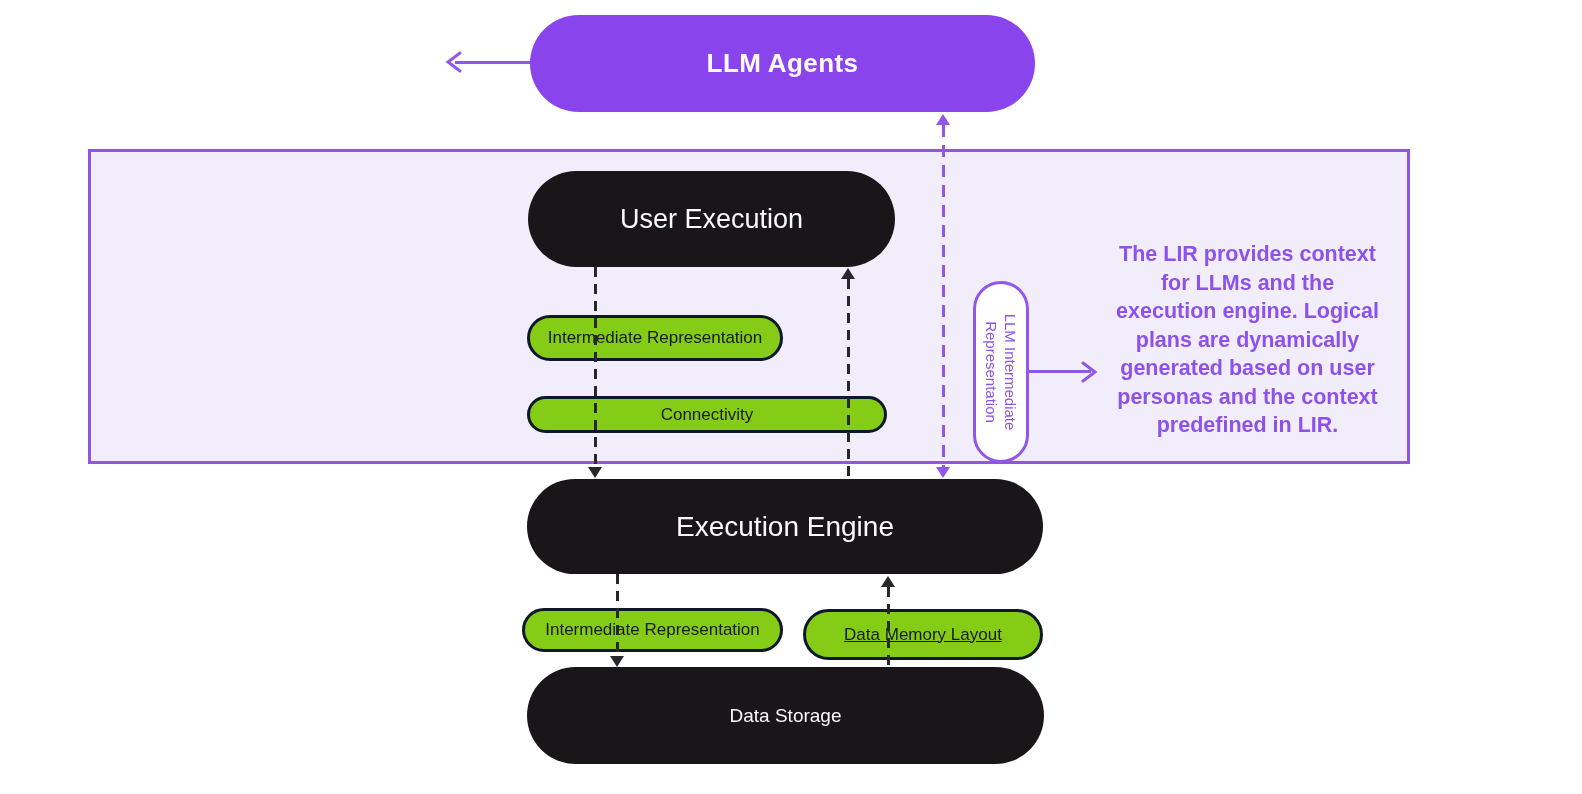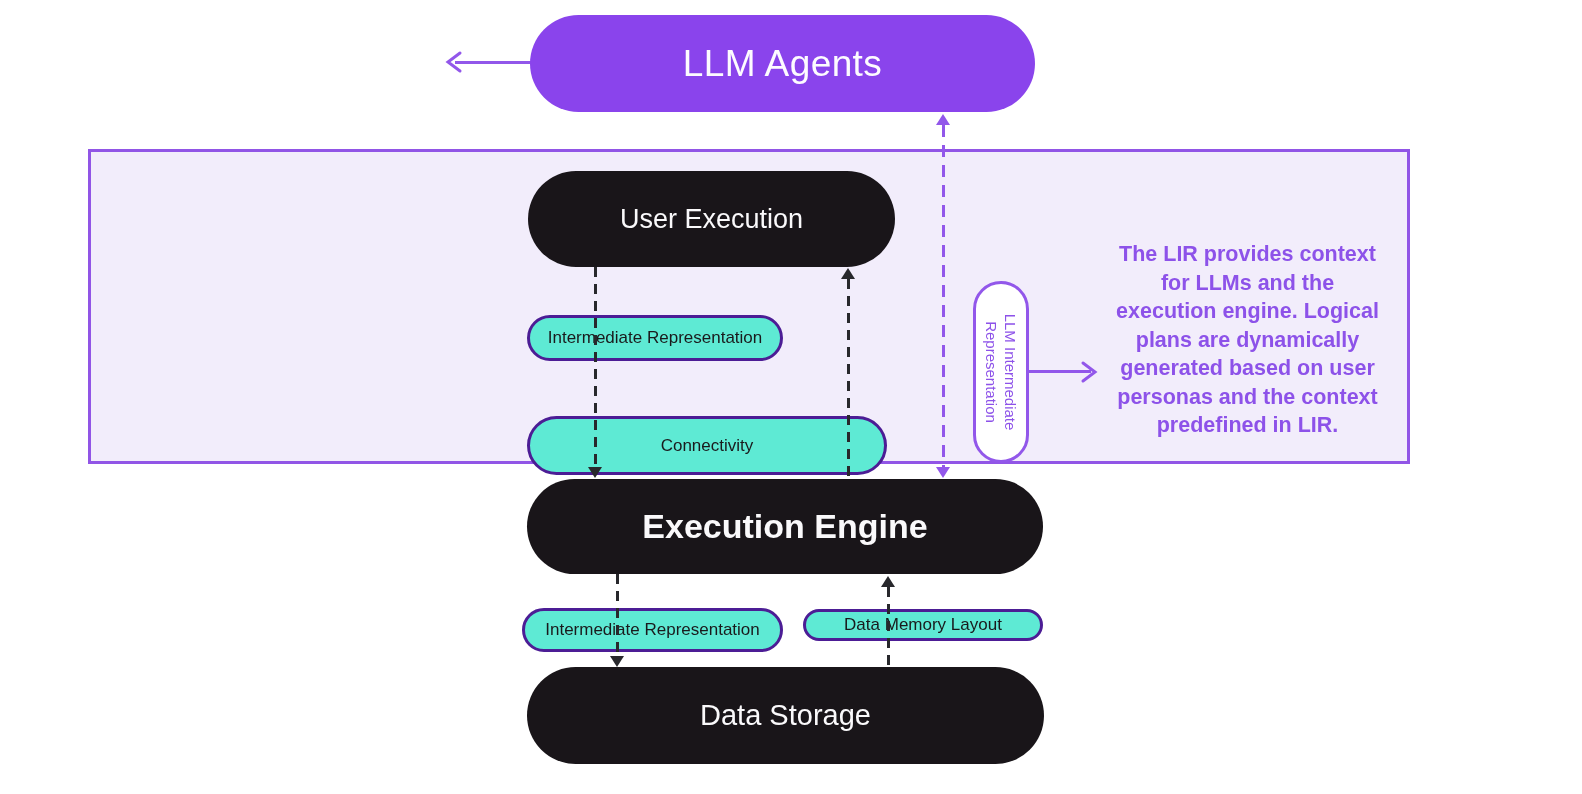--- a/index.html
+++ b/index.html
@@ -9,21 +9,21 @@
     font-family:"Liberation Sans", sans-serif;
   }
   .abs{position:absolute;}
   
   .pill{
     display:flex;align-items:center;justify-content:center;
     border-radius:60px;box-sizing:border-box;text-align:center;
   }
   .pill-purple{background:#8a44ec;color:#fdfbff;}
   .pill-black{background:#191519;color:#faf9fb;}
-  .pill-white{background:#5eead4;border:3px solid #4c1d95;color:#1a1a1c;}
+  .pill-white{background:#84cc16;border:3px solid #0f172a;color:#1a1a1c;}
   .pill-outline-purple{background:#ffffff;border:3px solid #9257ea;color:#8d52e9;}
   
   .sem-box{
     background:#f2edfb;border:3px solid #9155e6;box-sizing:border-box;z-index:1;
   }
   .sem-label{
     background:#8a4be0;color:#ffffff;font-weight:bold;font-size:25px;
     display:flex;align-items:center;justify-content:center;
     letter-spacing:0.3px;z-index:2;
   }
@@ -49,24 +49,24 @@
     text-align:center;white-space:pre-line;z-index:2;
   }
   
   .vpill-inner{
     position:absolute;left:50%;top:50%;width:182px;height:56px;
     transform:translate(-50%,-50%) rotate(90deg);
     display:flex;align-items:center;justify-content:center;
     font-size:15px;font-weight:500;line-height:19px;text-align:center;
     white-space:pre-line;color:#8d52e9;
   }
-  .fz-llm{font-size:37px;font-weight:400;letter-spacing:0.4px;}
+  .fz-llm{font-size:26px;font-weight:700;letter-spacing:0.4px;}
   .fz-ui{font-size:27px;font-weight:500;}
-  .fz-ee{font-size:34px;font-weight:700;}
-  .fz-ds{font-size:29px;font-weight:500;}
+  .fz-ee{font-size:28px;font-weight:400;}
+  .fz-ds{font-size:19px;font-weight:500;}
   .fz-wp{font-size:17px;}
 </style>
 </head>
 <body>
 
 <div class="canvas">
 
 
   <div class="abs hline-purple" style="left:455px;top:61px;width:77px;"></div>
   <svg class="abs" style="left:443px;top:50px;z-index:4;" width="22" height="24">
@@ -80,21 +80,21 @@
   <div class="abs sem-box" style="left:88px;top:149px;width:1322px;height:315px;"></div>
 
   <div class="abs pill pill-black fz-ui" style="left:528px;top:171px;width:367px;height:96px;z-index:5;">
     <span>User Execution</span>
   </div>
 
   <div class="abs pill pill-white fz-wp" style="left:527px;top:315px;width:256px;height:46px;z-index:3;">
     <span>Intermediate Representation</span>
   </div>
 
-  <div class="abs pill pill-white fz-wp" style="left:527px;top:416px;width:360px;height:59px;z-index:3;">
+  <div class="abs pill pill-white fz-wp" style="left:527px;top:396px;width:360px;height:37px;z-index:3;">
     <span>Connectivity</span>
   </div>
 
   <div class="abs vdash-black" style="left:594px;top:267px;height:200px;"></div>
   <div class="abs tri tri-down-black" style="left:588px;top:467px;"></div>
 
   <div class="abs tri tri-up-black" style="left:841px;top:268px;"></div>
   <div class="abs vdash-black" style="left:847px;top:279px;height:200px;"></div>
 
   <div class="abs tri tri-up-purple" style="left:936px;top:114px;"></div>
@@ -126,21 +126,21 @@
   <div class="abs vdash-black" style="left:616px;top:574px;height:82px;"></div>
   <div class="abs tri tri-down-black" style="left:610px;top:656px;"></div>
 
   <div class="abs tri tri-up-black" style="left:881px;top:576px;"></div>
   <div class="abs vdash-black" style="left:887px;top:587px;height:80px;"></div>
 
   <div class="abs pill pill-white fz-wp" style="left:522px;top:608px;width:261px;height:44px;z-index:3;">
     <span>Intermediate Representation</span>
   </div>
 
-  <div class="abs pill pill-white fz-wp" style="left:803px;top:609px;width:240px;height:32px;z-index:3;">
+  <div class="abs pill pill-white fz-wp" style="left:803px;top:609px;width:240px;height:51px;z-index:3;text-decoration:underline;">
     <span>Data Memory Layout</span>
   </div>
 
   <div class="abs pill pill-black fz-ds" style="left:527px;top:667px;width:517px;height:97px;z-index:5;">
     <span>Data Storage</span>
   </div>
 
 </div>
 
 </body></html>

